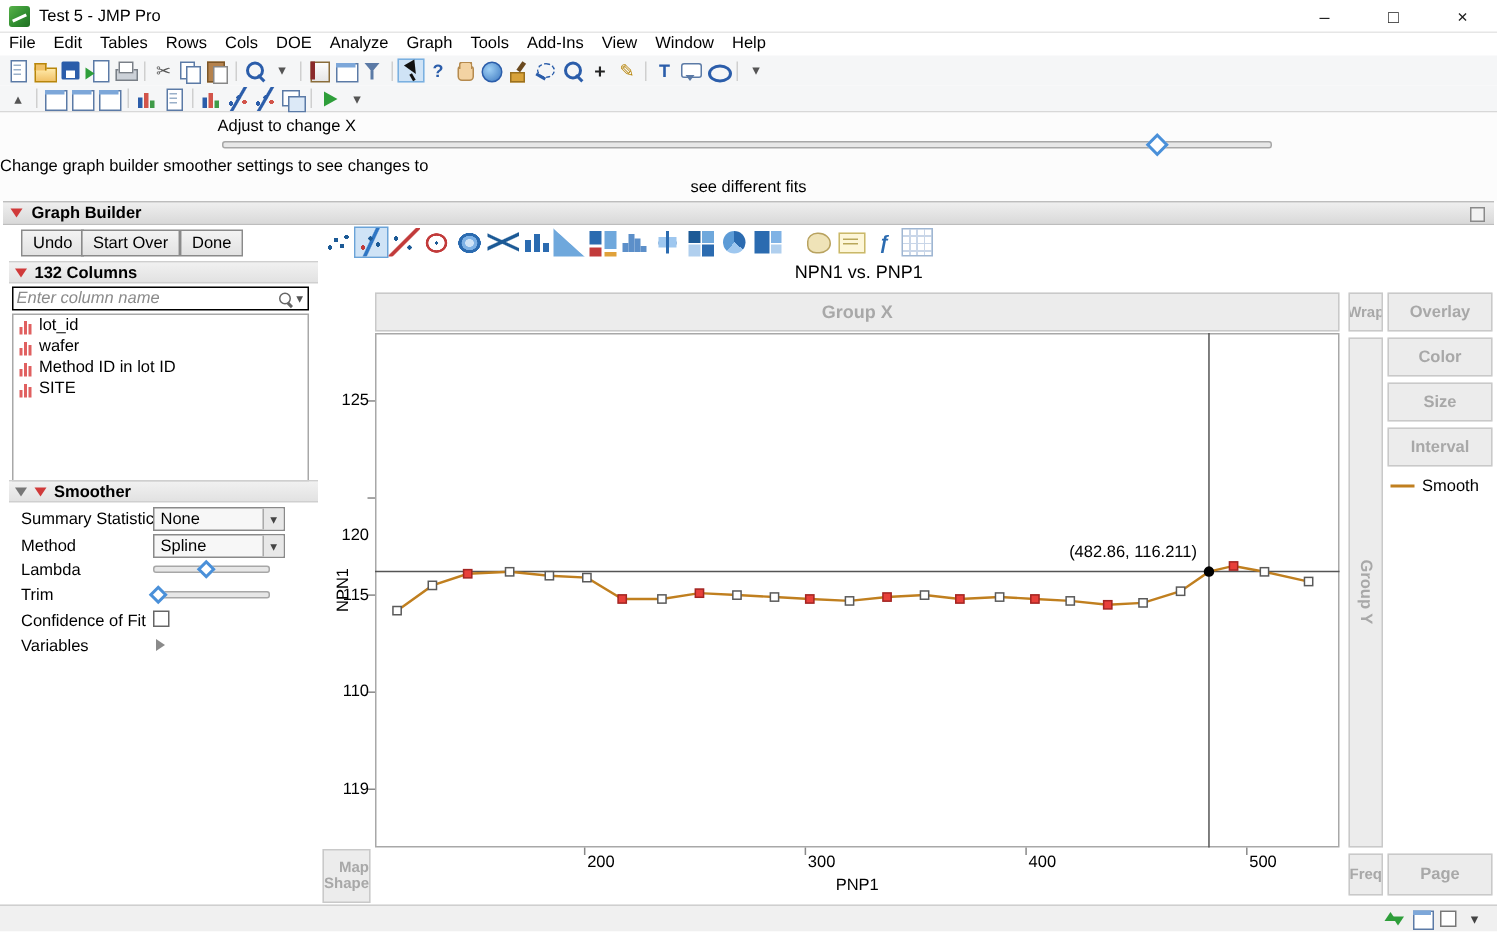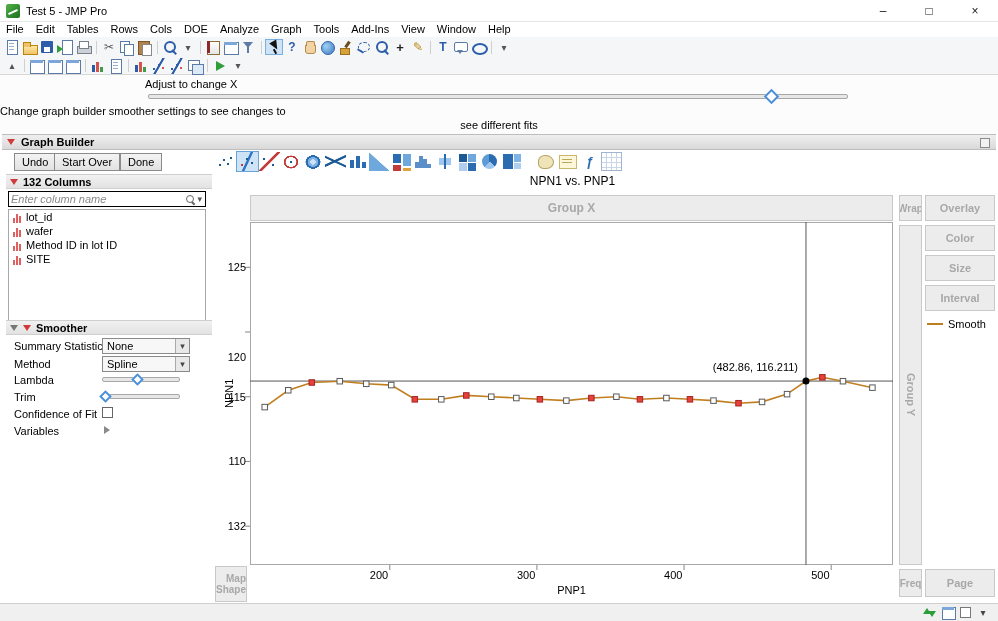--- a/index.html
+++ b/index.html
@@ -149,21 +149,21 @@
 #zone-interval{left:710px;top:93px;width:70px;height:26px}
 #zone-groupy{left:684px;top:33px;width:23px;height:340px;writing-mode:vertical-rl;font-size:11px}
 #zone-mapshape{left:0;top:374px;width:32px;height:36px;font-size:10px;text-align:right;line-height:11px;padding:0 1px}
 #zone-freq{left:684px;top:377px;width:23px;height:28px;font-size:10px}
 #zone-page{left:710px;top:377px;width:70px;height:28px}
 #legend{position:absolute;left:712px;top:126px;display:flex;align-items:center;gap:5px}
 #legend-line{width:16px;height:2px;background:#c07f1f}
 #plot-svg{position:absolute;left:35px;top:30px;overflow:visible}
 .tick{position:absolute;font-size:11px}
 .ytick{width:31px;text-align:right;left:0}
-.xtick{width:40px;text-align:left;top:377px}
+.xtick{width:40px;text-align:right;top:377px}
 #ylabel{position:absolute;left:6px;top:30px;width:16px;height:343px;writing-mode:vertical-rl;transform:rotate(180deg);display:flex;align-items:center;justify-content:center;font-size:11px}
 #xlabel{position:absolute;left:35px;top:392px;width:643px;text-align:center;font-size:11px}
 
 
 #statusbar{left:0;top:603px;width:998px;height:18px;background:#f0f0f0;border-top:1px solid #cfcfcf;position:absolute;display:flex;align-items:center;justify-content:flex-end;gap:5px;padding-right:8px}
 .sbi{width:14px;height:13px;position:relative;display:flex;align-items:center;justify-content:center;font-size:10px;color:#444}
 .sb-sort::before{content:"";position:absolute;left:1px;top:2px;border-left:4px solid transparent;border-right:4px solid transparent;border-bottom:6px solid #2e9e3a}
 .sb-sort::after{content:"";position:absolute;left:6px;top:5px;border-left:4px solid transparent;border-right:4px solid transparent;border-top:6px solid #2e9e3a}
 .sb-grid::before{content:"";position:absolute;left:1px;top:1px;width:12px;height:11px;background:#fff;border:1px solid #5b7aa6}
 .sb-grid::after{content:"";position:absolute;left:1px;top:1px;width:12px;height:3px;background:#7da7d9}
@@ -408,21 +408,21 @@
         <rect x="534.3094965675057" y="169.3971698113207" width="5.5" height="5.5" fill="#fff" stroke="#5a5a5a"></rect>
         <circle cx="555.981647597254" cy="159.0613962264151" r="3.5" fill="#000"></circle>
         <rect x="569.6229977116705" y="152.57075471698113" width="5.5" height="5.5" fill="#e8403a" stroke="#a32522"></rect>
         <rect x="590.2225400457666" y="156.4537735849056" width="5.5" height="5.5" fill="#fff" stroke="#5a5a5a"></rect>
         <rect x="619.6504576659039" y="162.92547169811317" width="5.5" height="5.5" fill="#fff" stroke="#5a5a5a"></rect>
         <text x="547.981647597254" y="149.0613962264151" text-anchor="end" font-size="11" fill="#000" font-family="Liberation Sans, sans-serif">(482.86, 116.211)</text>
       </svg>
 
     <div id="ylabel">NPN1</div>
     <div id="xlabel">PNP1</div>
-  <div class="tick ytick" style="top: 328.17px;">132</div>
+  <div class="tick ytick" style="top: 328.17px;">119</div>
       <div class="tick ytick" style="top: 263.453px;">110</div>
       <div class="tick ytick" style="top: 198.736px;">115</div>
       <div class="tick ytick" style="top: 123px; margin-top: 36px;">120</div>
       <div class="tick ytick" style="top: 69.3019px;">125</div>
       <div class="tick xtick" style="left: 154.783px;">200</div>
       <div class="tick xtick" style="left: 301.922px;">300</div>
       <div class="tick xtick" style="left: 449.062px;">400</div>
       <div class="tick xtick" style="left: 596.201px;">500</div>
     </div>
 </div>

